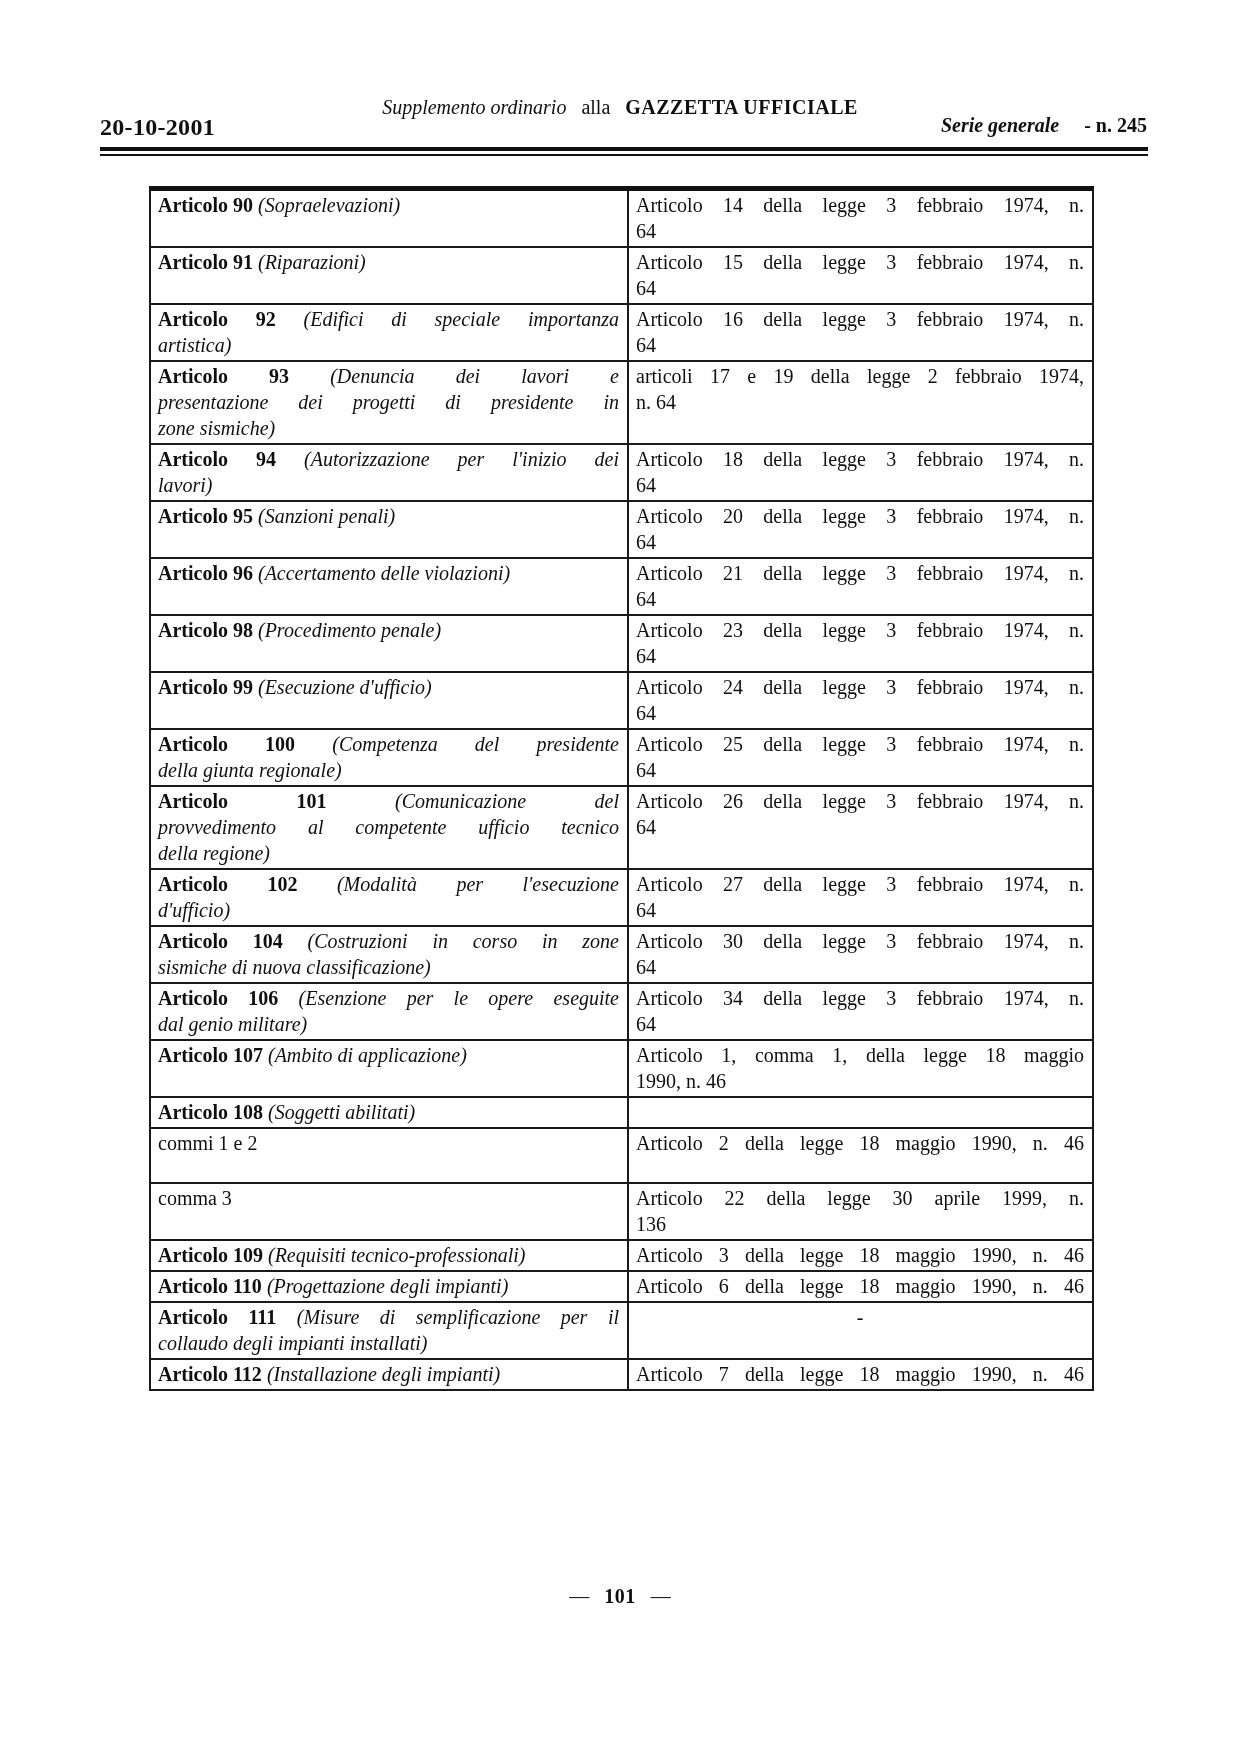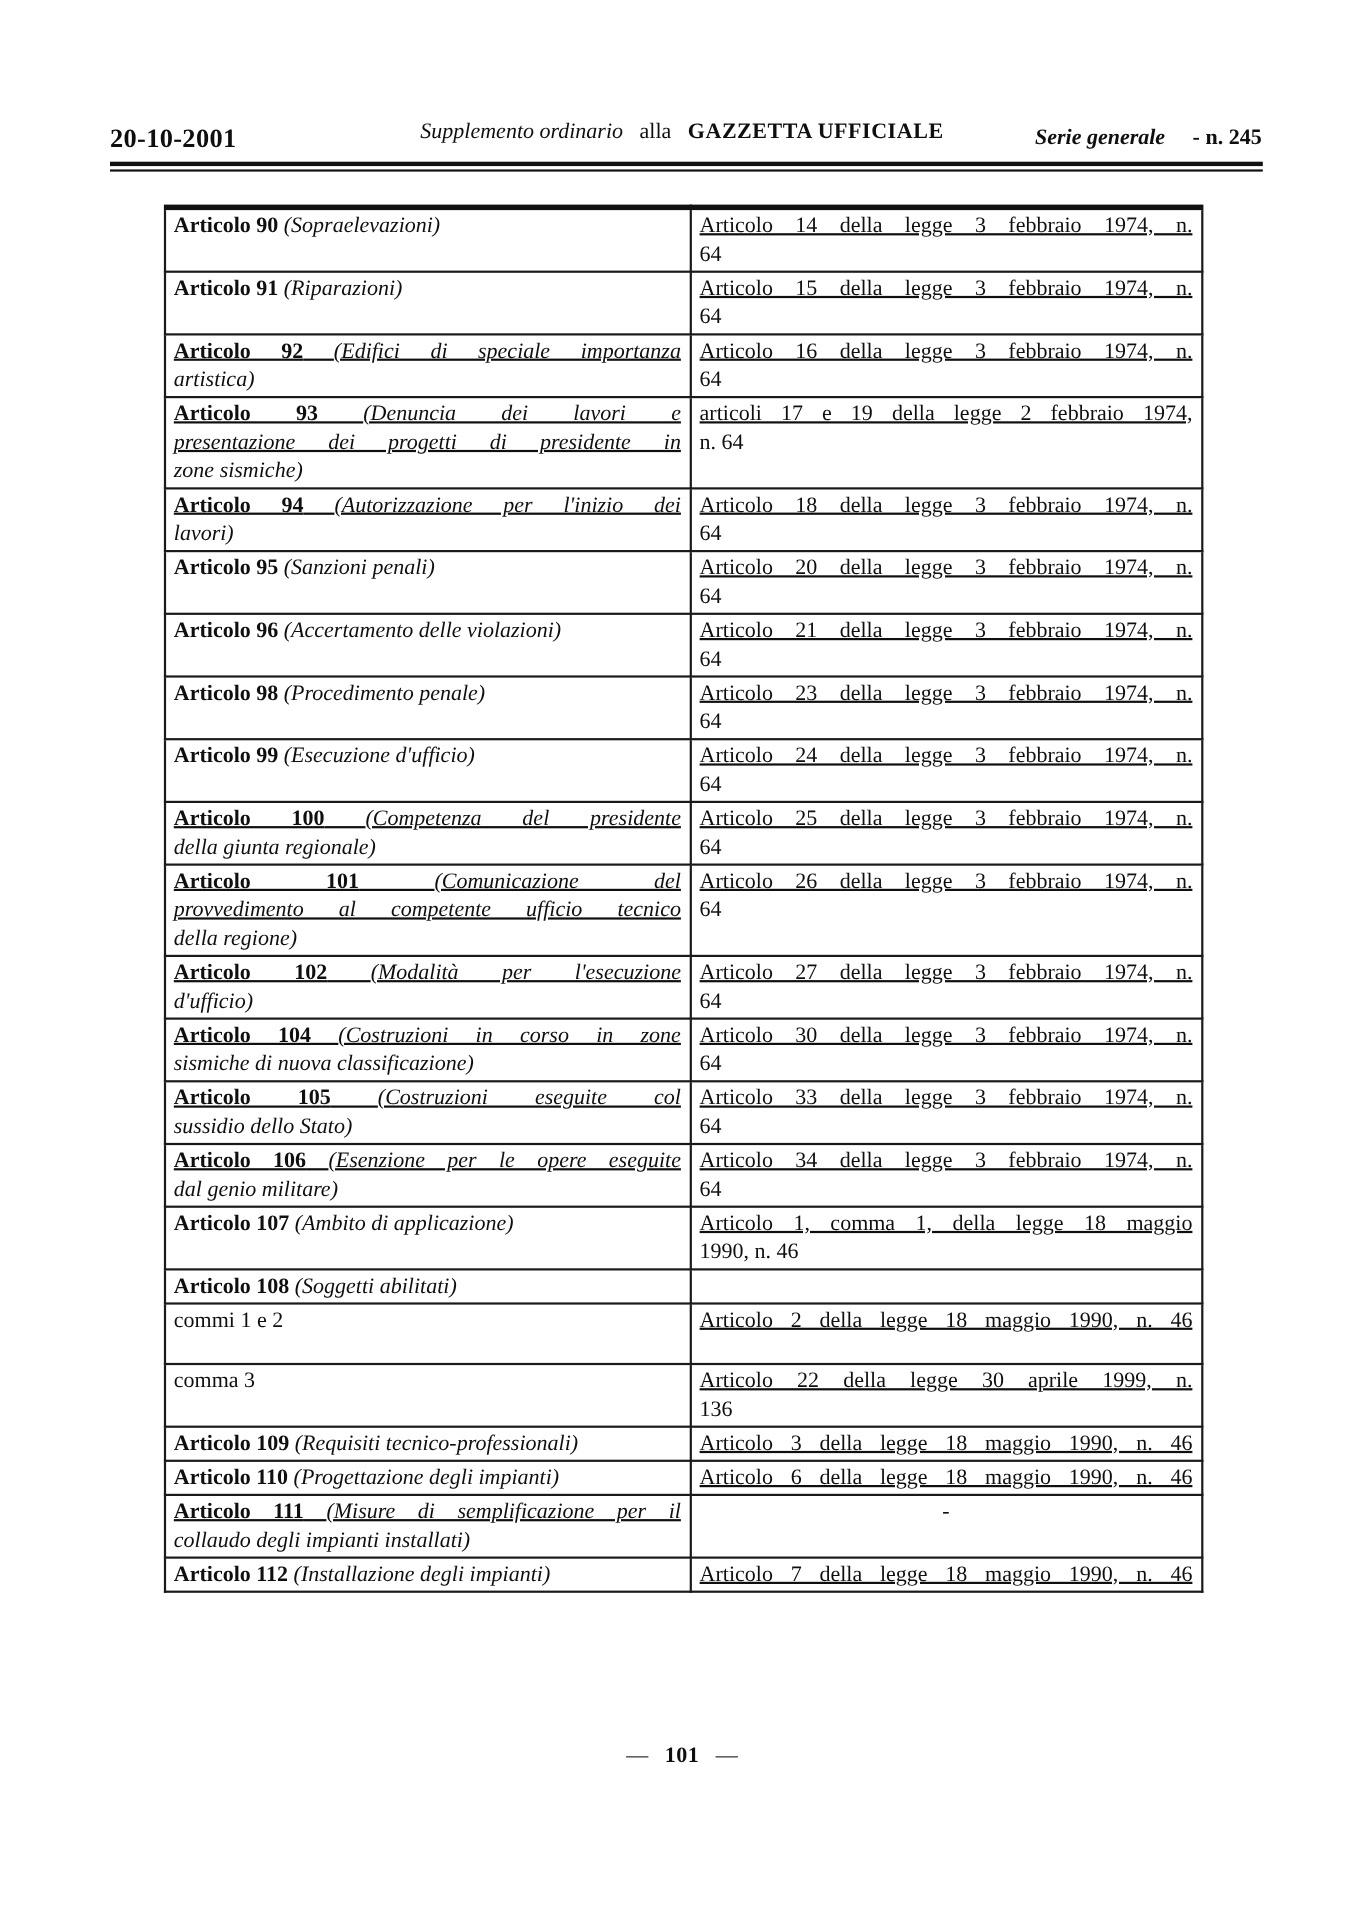--- a/index.html
+++ b/index.html
@@ -5,21 +5,21 @@
   html,body{margin:0;padding:0;}
   body{
     width:1240px;height:1755px;position:relative;background:#ffffff;
     font-family:"Liberation Serif", serif;color:#0f0f0f;overflow:hidden;
   }
   .b{font-weight:bold;}
   .i{font-style:italic;}
 
   
   .h-date{position:absolute;left:100px;top:114px;font-size:24px;font-weight:bold;letter-spacing:.3px;}
-  .h-center{position:absolute;left:0;top:108px;width:100%;text-align:center;font-size:20px;}
+  .h-center{position:absolute;left:0;top:96px;width:100%;text-align:center;font-size:20px;}
   .h-center .seg{margin:0 5px;}
   .h-center .caps{font-weight:bold;letter-spacing:.5px;}
   .h-right{position:absolute;right:93px;top:114px;font-size:20px;}
   .h-right .seg{margin-left:20px;}
   .rule{
     position:absolute;left:100px;right:92px;top:147px;height:3px;
     border-top:4px solid #111;border-bottom:2px solid #111;
   }
 
   
@@ -27,21 +27,21 @@
     position:absolute;left:149px;top:186px;width:943px;
     border-collapse:collapse;table-layout:fixed;
     font-size:20px;line-height:26px;border-radius:13px;
   }
   table.map{border:2px solid #151515;border-top:5px solid #111;}
   table.map td{
     border:2px solid #1a1a1a;vertical-align:top;
     padding:1px 8px 2px 7px;overflow:hidden;
   }
   .line{text-align:left;}
-  .line.sp{text-align:justify;text-align-last:justify;text-decoration:underline;}
+  .line.sp{text-align:justify;text-align-last:justify;}
   .line.ctr{text-align:center;}
 
   
   .footer{position:absolute;left:0;top:1585px;width:100%;text-align:center;font-size:20px;}
   .footer .pg{font-weight:bold;margin:0 15px;letter-spacing:.5px;}
 </style>
 </head>
 <body>
 
 <div class="page">
@@ -188,30 +188,20 @@
             <div class="line sp"><span class="b">Articolo 104</span> <span class="i">(Costruzioni in corso in zone</span></div>
             <div class="line"><span class="i">sismiche di nuova classificazione)</span></div>
           </td>
       <td class="cr">
             <div class="line sp">Articolo 30 della legge 3 febbraio 1974, n.</div>
             <div class="line">64</div>
           </td>
     </tr>
         <tr>
       <td class="cl">
-            <div class="line sp"><span class="b">Articolo 105</span> <span class="i">(Costruzioni eseguite col</span></div>
-            <div class="line"><span class="i">sussidio dello Stato)</span></div>
-          </td>
-      <td class="cr">
-            <div class="line sp">Articolo 33 della legge 3 febbraio 1974, n.</div>
-            <div class="line">64</div>
-          </td>
-    </tr>
-        <tr>
-      <td class="cl">
             <div class="line sp"><span class="b">Articolo 106</span> <span class="i">(Esenzione per le opere eseguite</span></div>
             <div class="line"><span class="i">dal genio militare)</span></div>
           </td>
       <td class="cr">
             <div class="line sp">Articolo 34 della legge 3 febbraio 1974, n.</div>
             <div class="line">64</div>
           </td>
     </tr>
         <tr>
       <td class="cl">

